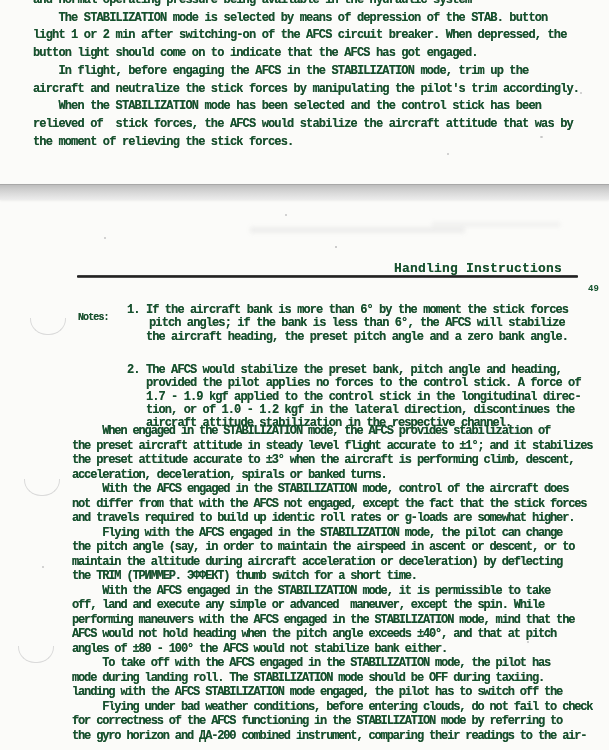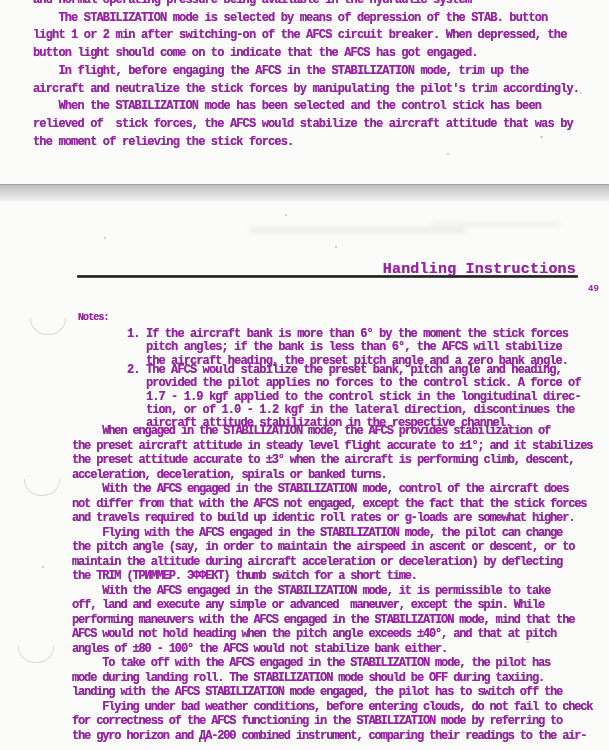--- a/index.html
+++ b/index.html
@@ -1,18 +1,18 @@
 <!DOCTYPE html>
 <html><head>
 <meta charset="utf-8">
 <style>
   html,body { margin:0; padding:0; background:#e9e9e7; }
   .screen {
     position:relative; width:609px; height:750px; overflow:hidden;
-    background:#fbfbf9; color:#a21caf;
+    background:#fbfbf9; color:#14532d;
     font-family:"Liberation Mono","DejaVu Sans Mono",monospace;
     font-weight:700;
   }
   .tline { white-space:pre; }
 
   
   .top-block {
     position:absolute; left:33px; top:-8px;
     font-size:12px; letter-spacing:-0.85px; line-height:17.7px;
     text-shadow:0 0 .5px rgba(43,43,43,.65);
@@ -26,22 +26,22 @@
     box-shadow:0 1px 2px rgba(0,0,0,.06);
   }
 
   
   .ghost { position:absolute; background:#d9d9d9; filter:blur(2px); }
   .ghost-1 { left:250px; top:227px; width:215px; height:6px; opacity:.40; }
   .ghost-2 { left:432px; top:222px; width:128px; height:5px; opacity:.30; }
 
   
   .running-head {
-    position:absolute; top:261px; right:33px;
-    font-size:15px; letter-spacing:.2px;
+    position:absolute; top:261px; right:47px;
+    font-size:13px; letter-spacing:.2px;
     text-shadow:0 0 .5px rgba(43,43,43,.65);
     padding-left:23px;
   }
   .head-rule {
     position:absolute; left:77px; top:275px; width:501px; height:3px;
     background:linear-gradient(180deg,#4a4a4a 0%,#1f1f1f 55%,#6a6a6a 100%);
     border-radius:1px;
   }
   .page-num {
     position:absolute; left:588px; top:277px; font-size:9px; letter-spacing:0;margin-top:7px;
@@ -52,21 +52,21 @@
     position:absolute; left:78px; top:312px;
     font-size:10px; letter-spacing:-0.9px;
     text-underline-offset:2px;
     text-shadow:0 0 .5px rgba(43,43,43,.65);
   }
   .note-block {
     position:absolute; left:127px;
     font-size:12px; letter-spacing:-0.9px; line-height:13.3px;
     text-shadow:0 0 .5px rgba(43,43,43,.65);
   }
-  .note-1 { top:328px; }
+  .note-1 { top:304px;text-align:center; }
   .note-2 { top:364px; }
 
   
   .body-block {
     position:absolute; left:72px; top:424px;
     font-size:12px; letter-spacing:-1.15px; line-height:14.5px;
     text-shadow:0 0 .5px rgba(43,43,43,.65);
   }
 
   

